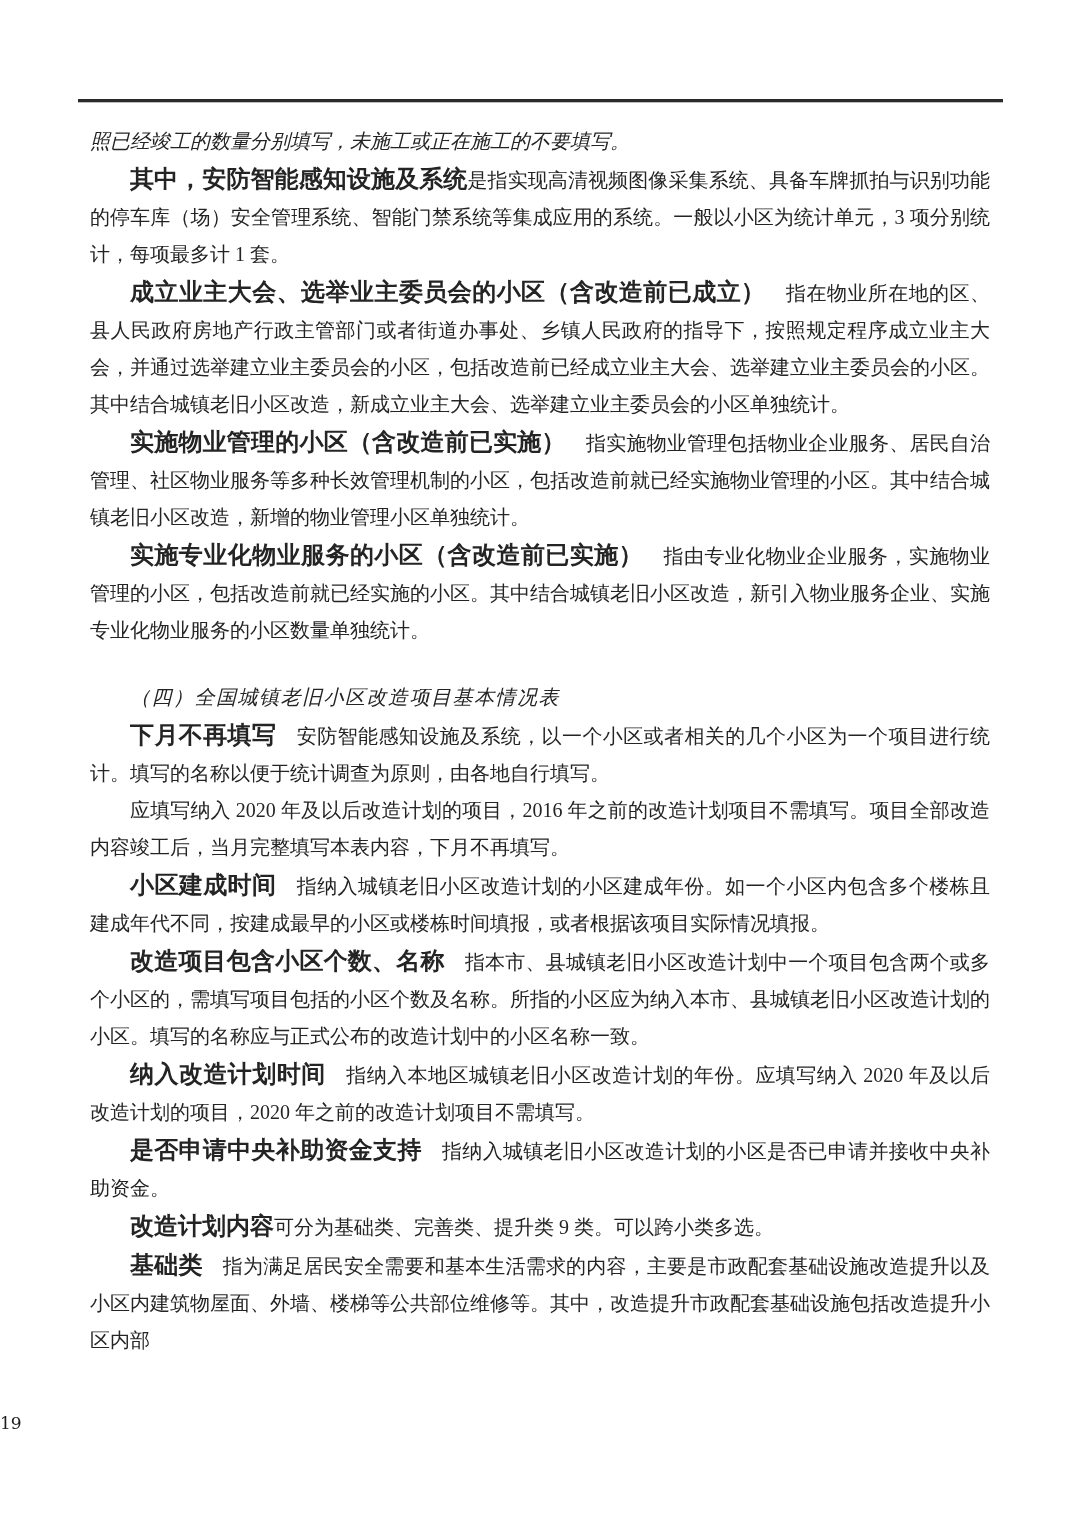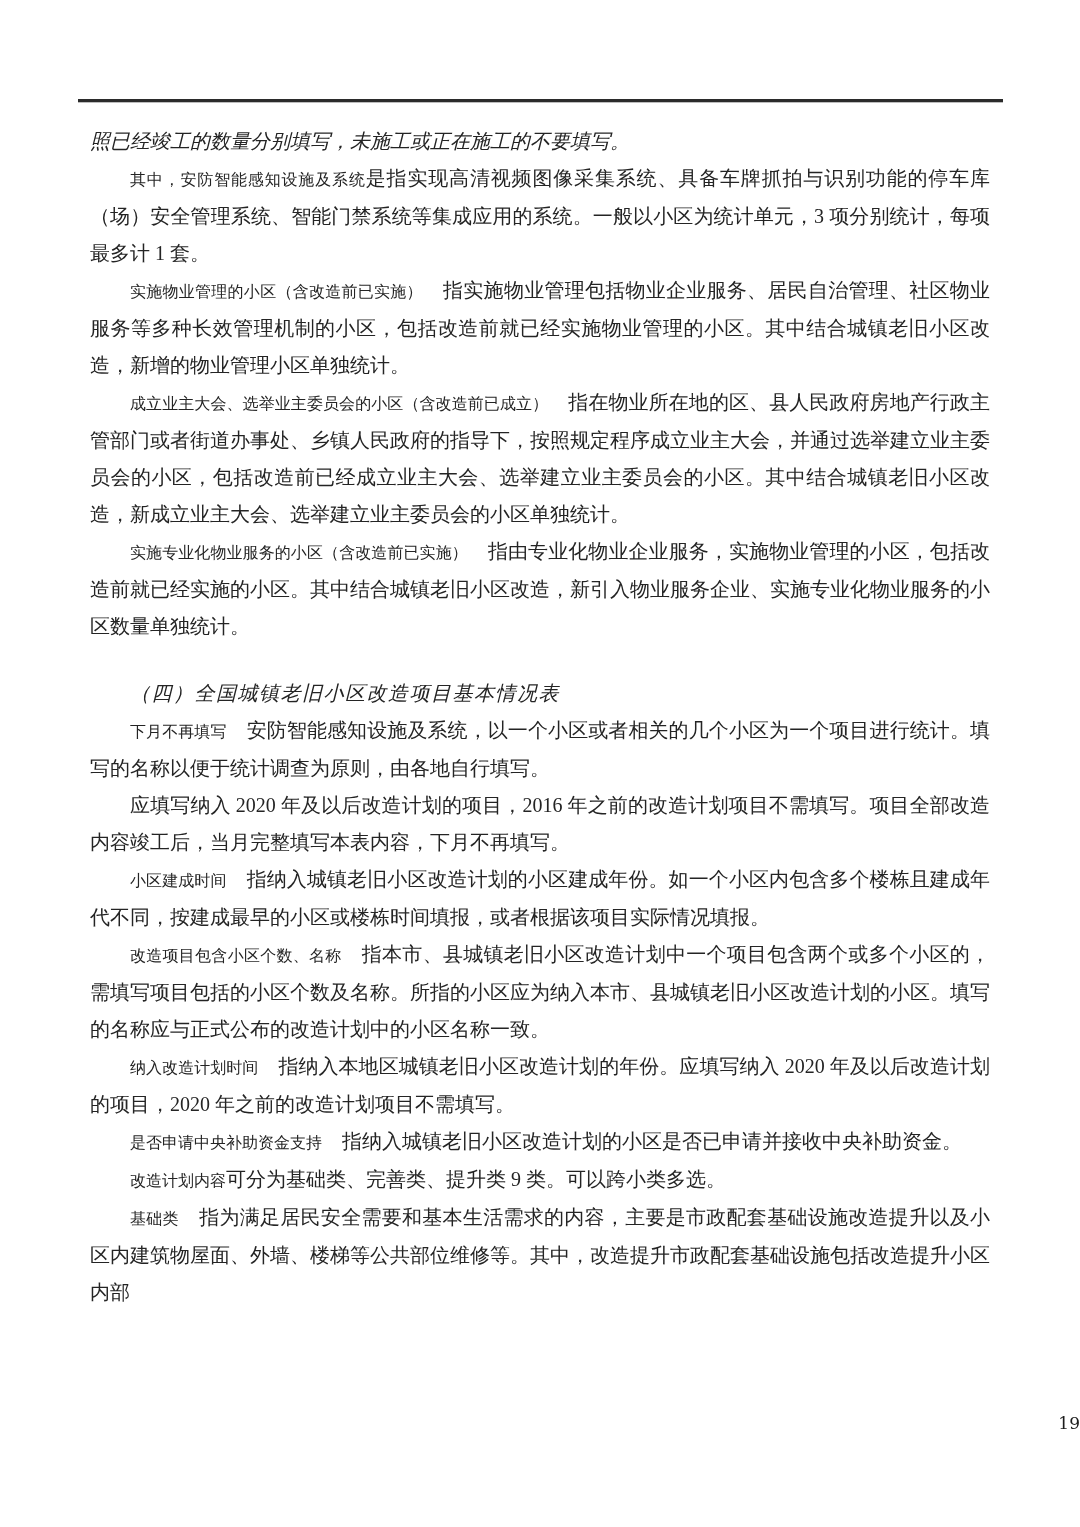--- a/index.html
+++ b/index.html
@@ -32,55 +32,55 @@
   }
   .content p {
     margin: 0;
     text-indent: 2em;
   }
   .content p.no-indent {
     text-indent: 0;
     font-style: italic;
   }
   .content b {
-    font-weight: normal;
+    font-weight: bold;
     font-family: "Liberation Sans", "DejaVu Sans", sans-serif;
-    font-size: 16px;
+    font-size: 24px;
   }
   .section-heading {
     margin-top: 30px !important;
     font-style: italic;
     letter-spacing: 1.5px;
   }
   .page-number {
     position: absolute;
     top: 1413px;
     left: 0;
     width: 100%;
-    text-align: right;
+    text-align: left;
     font-size: 17px;
     font-family: "DejaVu Serif", serif;
     color: #1c1c1c;
   }
 </style>
 </head>
 <body>
 
 <div class="header-rule"></div>
 
 <div class="content">
 
   <p class="no-indent"><span>照已经竣工的数量分别填写，未施工或正在施工的不要填写。</span></p>
 
   <p><b>其中，安防智能感知设施及系统</b><span>是指实现高清视频图像采集系统、具备车牌抓拍与识别功能的停车库（场）安全管理系统、智能门禁系统等集成应用的系统。一般以小区为统计单元，3 项分别统计，每项最多计 1 套。</span></p>
 
 
+  <p><b>成立业主大会、选举业主委员会的小区（含改造前已成立）</b><span>　指在物业所在地的区、县人民政府房地产行政主管部门或者街道办事处、乡镇人民政府的指导下，按照规定程序成立业主大会，并通过选举建立业主委员会的小区，包括改造前已经成立业主大会、选举建立业主委员会的小区。其中结合城镇老旧小区改造，新成立业主大会、选举建立业主委员会的小区单独统计。</span></p>
+
   <p><b>实施物业管理的小区（含改造前已实施）</b><span>　指实施物业管理包括物业企业服务、居民自治管理、社区物业服务等多种长效管理机制的小区，包括改造前就已经实施物业管理的小区。其中结合城镇老旧小区改造，新增的物业管理小区单独统计。</span></p>
-
-  <p><b>成立业主大会、选举业主委员会的小区（含改造前已成立）</b><span>　指在物业所在地的区、县人民政府房地产行政主管部门或者街道办事处、乡镇人民政府的指导下，按照规定程序成立业主大会，并通过选举建立业主委员会的小区，包括改造前已经成立业主大会、选举建立业主委员会的小区。其中结合城镇老旧小区改造，新成立业主大会、选举建立业主委员会的小区单独统计。</span></p>
 
   <p><b>实施专业化物业服务的小区（含改造前已实施）</b><span>　指由专业化物业企业服务，实施物业管理的小区，包括改造前就已经实施的小区。其中结合城镇老旧小区改造，新引入物业服务企业、实施专业化物业服务的小区数量单独统计。</span></p>
 
   <p class="section-heading"><span>（四）全国城镇老旧小区改造项目基本情况表</span></p>
 
   <p><b>下月不再填写</b><span>　安防智能感知设施及系统，以一个小区或者相关的几个小区为一个项目进行统计。填写的名称以便于统计调查为原则，由各地自行填写。</span></p>
 
   <p><span>应填写纳入 2020 年及以后改造计划的项目，2016 年之前的改造计划项目不需填写。项目全部改造内容竣工后，当月完整填写本表内容，下月不再填写。</span></p>
 
   <p><b>小区建成时间</b><span>　指纳入城镇老旧小区改造计划的小区建成年份。如一个小区内包含多个楼栋且建成年代不同，按建成最早的小区或楼栋时间填报，或者根据该项目实际情况填报。</span></p>

